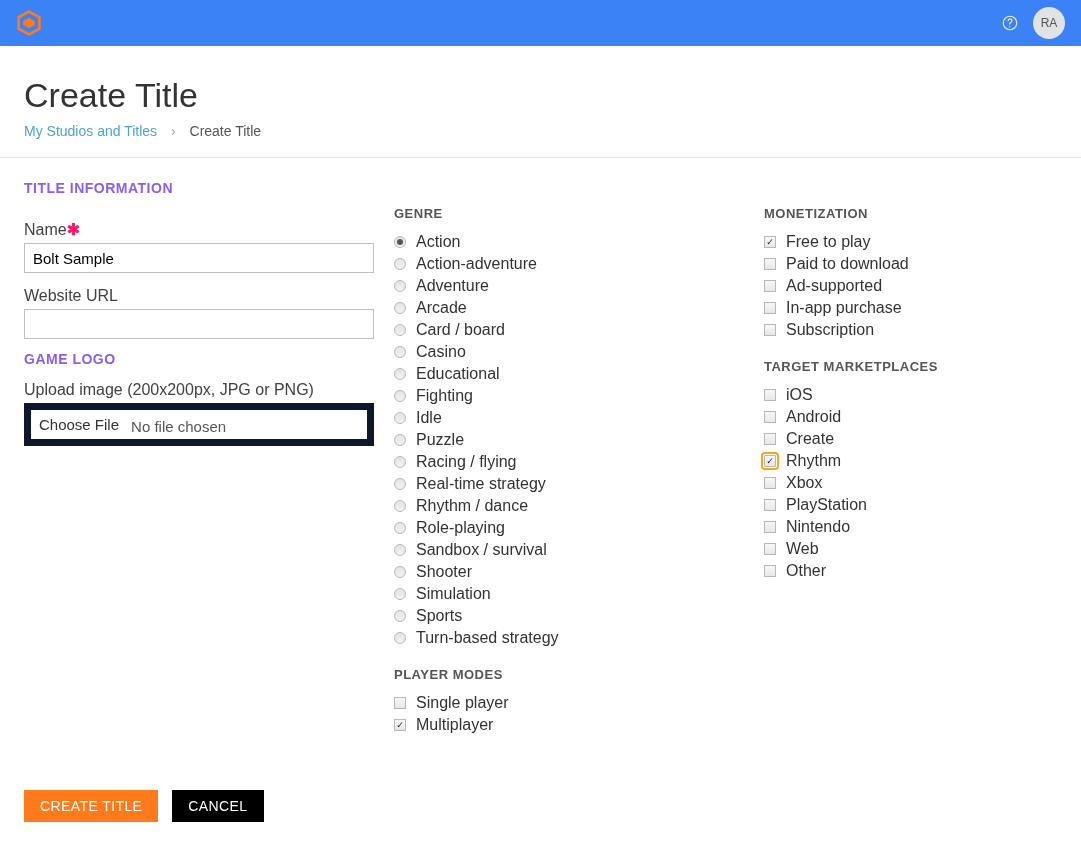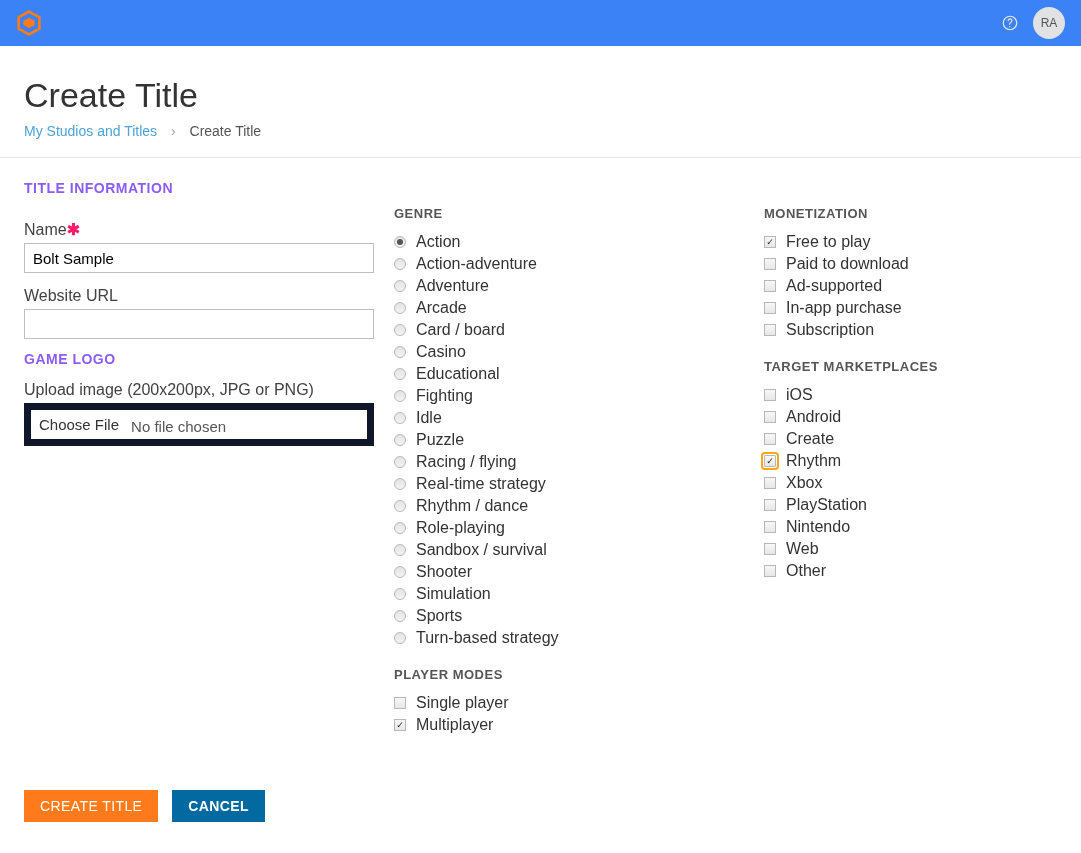--- a/index.html
+++ b/index.html
@@ -30,21 +30,21 @@
   ul.opts li { display:flex; align-items:center; gap:10px; font-size:16px; color:#333; line-height:22px; }
   .radio-dot, .check-box { flex:0 0 auto; display:inline-flex; align-items:center; justify-content:center; }
   .radio-dot { width:12px; height:12px; border-radius:50%; background:linear-gradient(#e3e3e3,#f3f3f3); border:1px solid #b8b8b8; }
   .radio-dot.sel::after { content:""; width:6px; height:6px; border-radius:50%; background:#555; display:block; }
   .check-box { width:12px; height:12px; border:1px solid #b8b8b8; background:linear-gradient(#f7f7f7,#e7e7e7); font-size:9px; color:#222; }
   .check-box.sel::after { content:"✓"; line-height:1; }
   .check-box.hl { outline:2px solid #f7a71b; outline-offset:1px; border-radius:1px; }
   .btnbar { margin-top:36px; display:flex; gap:14px; }
   .btn { border:none; padding:8px 16px; font-size:14px; letter-spacing:0.4px; cursor:pointer; }
   .btn.primary { background:#ff7a1a; color:#fff; }
-  .btn.secondary { background:#0369a1; color:#fff;font-weight:bold; }
+  .btn.secondary { background:#000000; color:#fff; }
 </style>
 </head>
 <body>
 
 <div class="topbar">
   <span style="display:flex;">
     <svg width="26" height="26" viewBox="0 0 100 100" aria-hidden="true">
       <polygon points="50,6 90,28 90,72 50,94 10,72 10,28" fill="none" stroke="#ff7a1a" stroke-width="10"></polygon>
       <polygon points="50,30 72,42 72,58 50,70 28,58 28,42" fill="#ff7a1a"></polygon>
     </svg>

